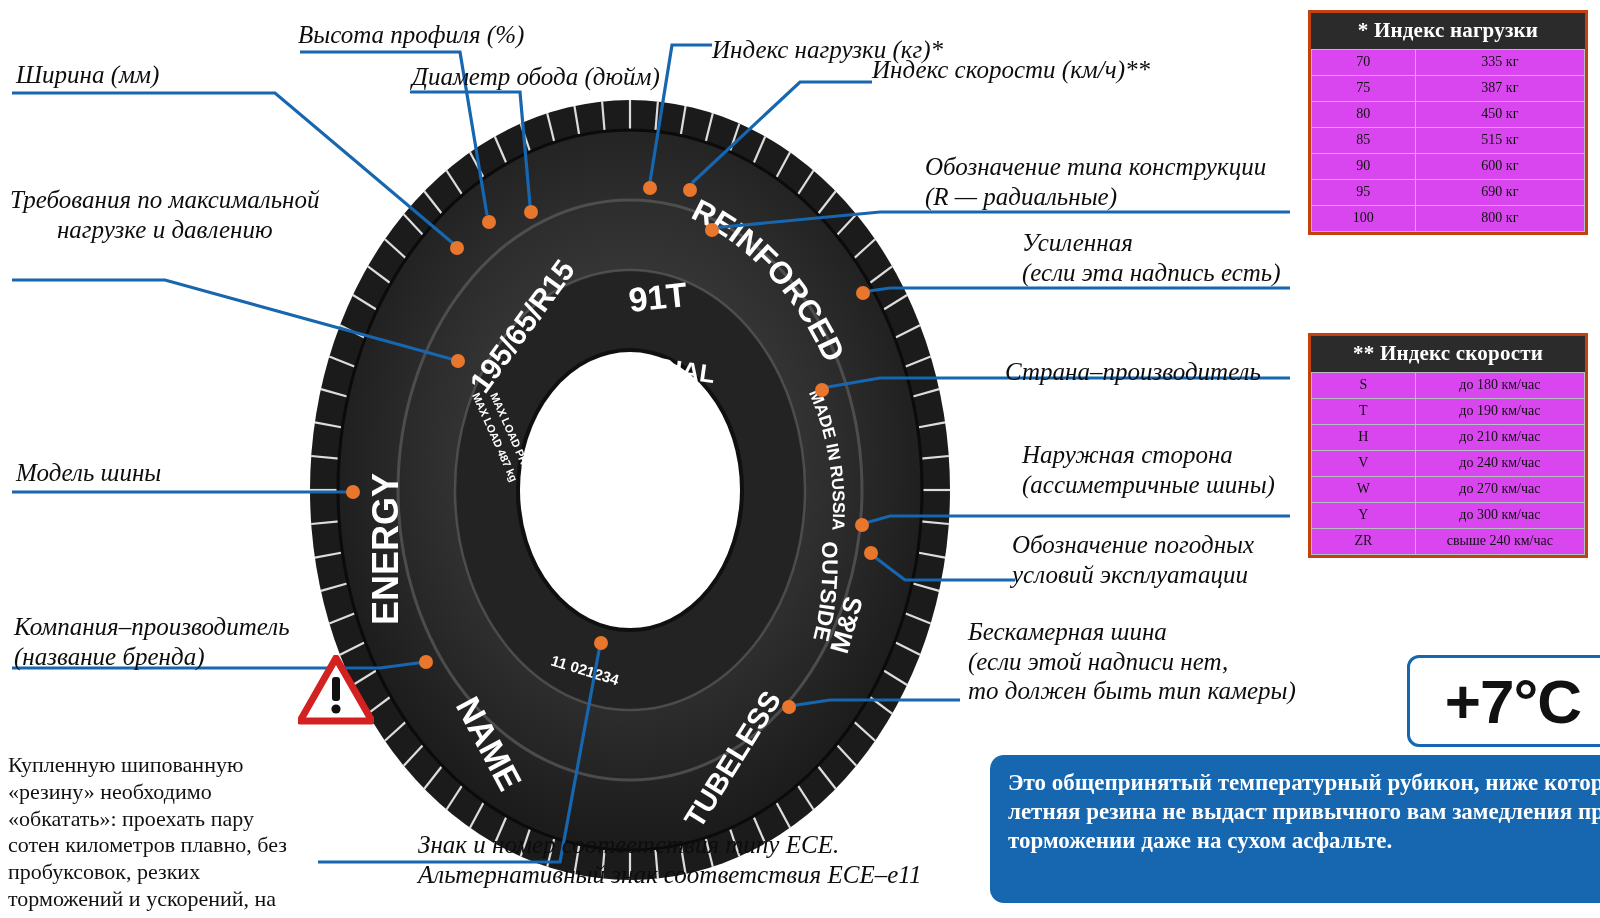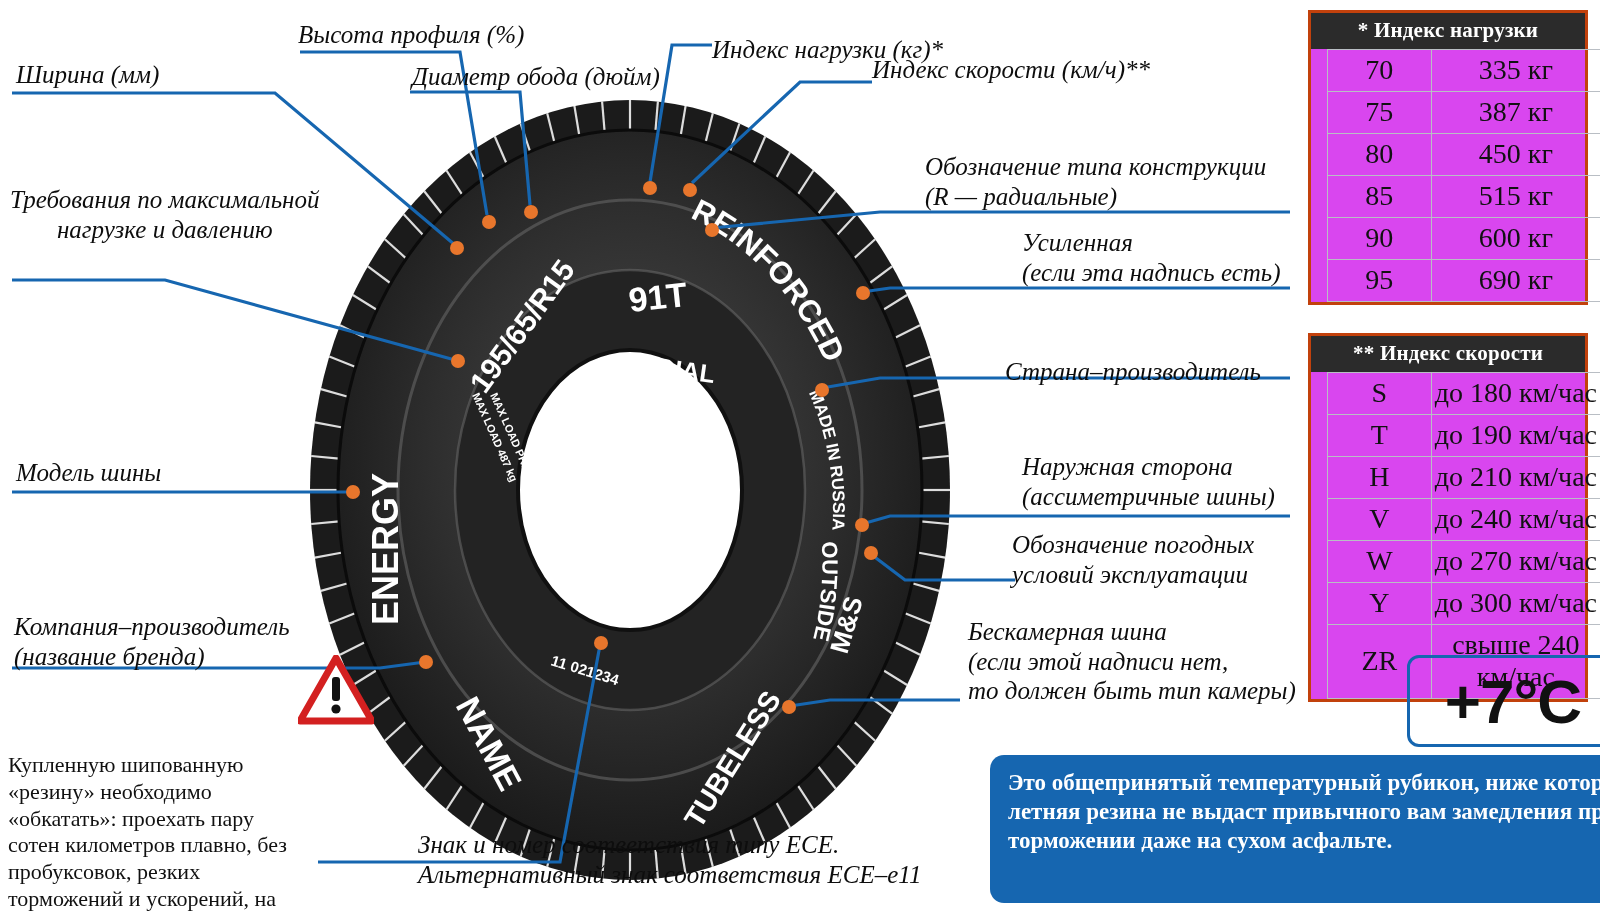--- a/index.html
+++ b/index.html
@@ -57,22 +57,21 @@
     font-family: "Liberation Serif", serif;
     font-weight: bold;
     font-size: 21px;
     text-align: center;
     padding: 5px 0 6px 0;
     letter-spacing: .2px;
   }
   .table-box table {
     border-collapse: collapse;
     width: 100%;
-    font-size: 28px;
-    margin-left: 16px;
+    font-size: 14px;
   }
   .table-box td {
     border: 1px solid #b9bec4;
     padding: 4px 0 5px 0;
     text-align: center;
     color: #111;
   }
   .table-box td.c1 { width: 38%; }
   .table-box td.c2 { width: 62%; }
 
@@ -339,21 +338,21 @@
   <div class="label sz-lg" style="left:712px; top:18px;margin-top:17px;">Индекс нагрузки (кг)*</div>
   <div class="label sz-lg" style="left:925px; top:152px;">Обозначение типа конструкции
 (R — радиальные)</div>
   <div class="label sz-lg" style="left:872px; top:55px;">Индекс скорости (км/ч)**</div>
   <div class="label sz-lg" style="left:1022px; top:228px;">Усиленная
 (если эта надпись есть)</div>
   <div class="label sz-lg" style="left:10px; top:185px;text-align:center;">Требования по максимальной
 нагрузке и давлению</div>
   <div class="label sz-lg" style="left:1005px; top:357px;">Страна–производитель</div>
   <div class="label sz-lg" style="left:16px; top:458px;">Модель шины</div>
-  <div class="label sz-lg" style="left:1022px; top:452px;font-family:Liberation Serif, serif;">Наружная сторона
+  <div class="label sz-lg" style="left:1022px; top:440px;font-family:Liberation Serif, serif;">Наружная сторона
 (ассиметричные шины)</div>
   <div class="label sz-lg" style="left:1012px; top:530px;">Обозначение погодных
 условий эксплуатации</div>
   <div class="label sz-lg" style="left:14px; top:612px;">Компания–производитель
 (название бренда)</div>
   <div class="label sz-lg" style="left:968px; top:617px;">Бескамерная шина
 (если этой надписи нет,
 то должен быть тип камеры)</div>
   <div class="label sz-lg" style="left:418px; top:830px;">Знак и номер соответствия типу ECE.
 Альтернативный знак соответствия ECE–e11</div>
@@ -389,20 +388,24 @@
             <td class="c2">515 кг</td>
           </tr>
         <tr>
             <td class="c1">90</td>
             <td class="c2">600 кг</td>
           </tr>
         <tr>
             <td class="c1">95</td>
             <td class="c2">690 кг</td>
           </tr>
+        <tr>
+            <td class="c1">100</td>
+            <td class="c2">800 кг</td>
+          </tr>
       </tbody>
     </table>
   </div>
 
   <div class="table-box" style="left:1308px; top:333px; width:280px;">
     <div class="thead">**  Индекс скорости</div>
     <table>
       <tbody>
         <tr>
             <td class="c1">S</td>

